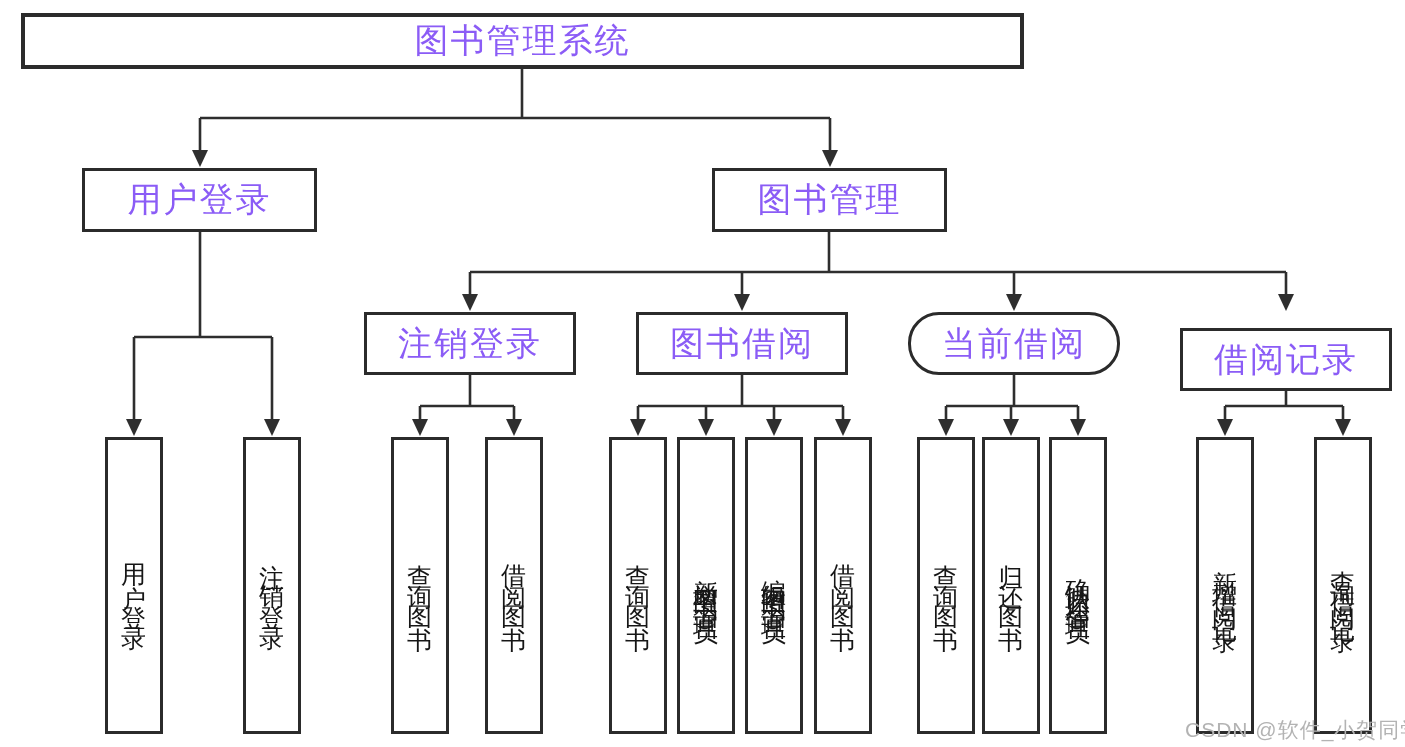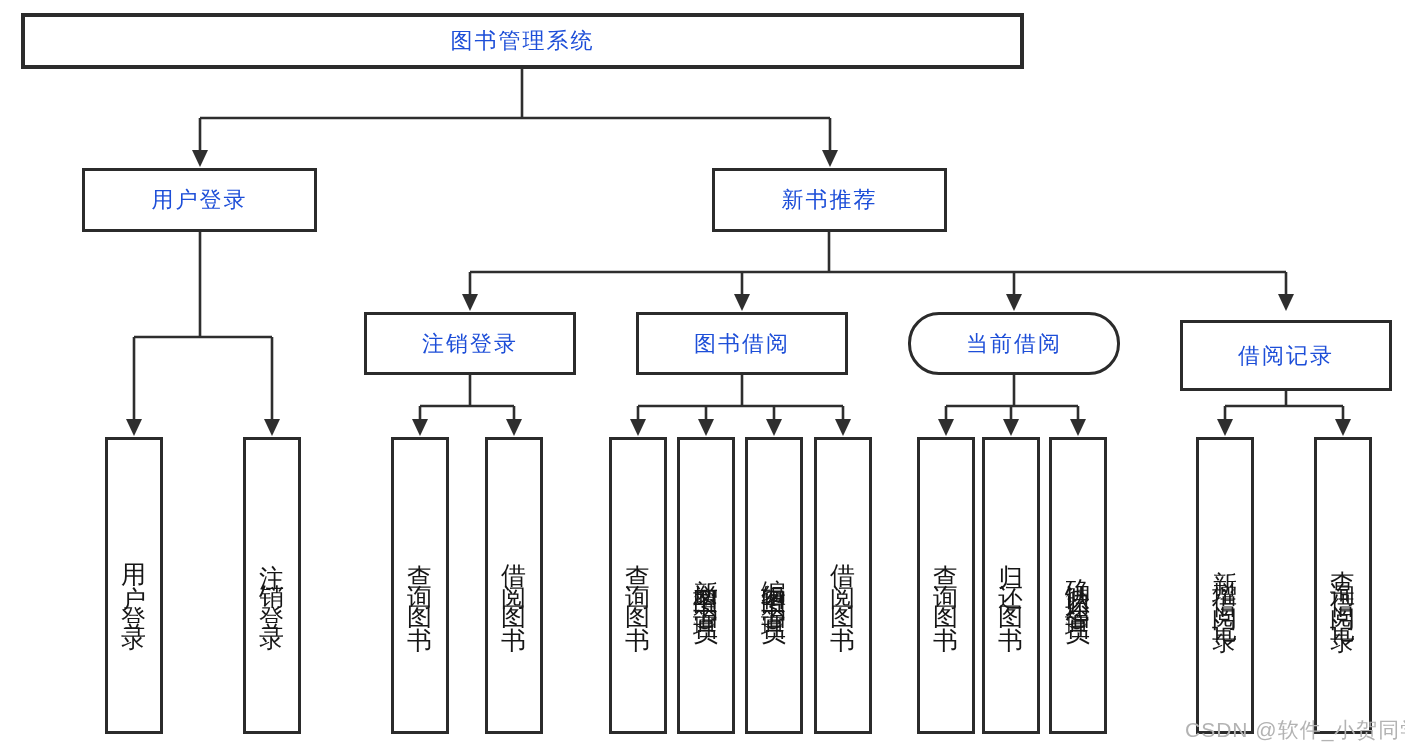--- a/index.html
+++ b/index.html
@@ -4,21 +4,21 @@
 <style>
   html,body { margin:0; padding:0; background:#ffffff; }
   .canvas {
     position:relative; width:1405px; height:747px; background:#ffffff;
     font-family:"Liberation Sans", sans-serif; overflow:hidden;
   }
   .wires { position:absolute; left:0; top:0; z-index:1; }
   .box {
     position:absolute; box-sizing:border-box; background:#ffffff;
     border:3px solid #2b2b2b; display:flex; align-items:center; justify-content:center;
-    font-size:22px; color:#1d4ed8; letter-spacing:2px; z-index:2; white-space:nowrap;
+    font-size:34px; color:#8b5cf6; letter-spacing:2px; z-index:2; white-space:nowrap;
   }
   .root { border-width:4px; }
   .leaf {
     position:absolute; box-sizing:border-box; background:#ffffff;
     border:3px solid #2b2b2b; z-index:2;
     top:437px; width:58px; height:297px;
     writing-mode:vertical-rl; text-orientation:mixed;
     text-align:center; line-height:52px;
     font-size:25px; color:#161616;
   }
@@ -64,26 +64,26 @@
       <polygon points="1003,419 1019,419 1011,436"></polygon>
       <polygon points="1070,419 1086,419 1078,436"></polygon>
       <polygon points="1217,419 1233,419 1225,436"></polygon>
       <polygon points="1335,419 1351,419 1343,436"></polygon>
     </g>
   </svg>
 
   <div class="box root" style="left:21px; top:13px; width:1003px; height:56px;">图书管理系统</div>
 
   <div class="box" style="left:82px; top:168px; width:235px; height:64px;">用户登录</div>
-  <div class="box" style="left:712px; top:168px; width:235px; height:64px;">新书推荐</div>
+  <div class="box" style="left:712px; top:168px; width:235px; height:64px;">图书管理</div>
 
   <div class="box" style="left:364px; top:312px; width:212px; height:63px;">注销登录</div>
   <div class="box" style="left:636px; top:312px; width:212px; height:63px;text-align:center;">图书借阅</div>
   <div class="box" style="left:908px; top:312px; width:212px; height:63px;border-radius:31px;">当前借阅</div>
-  <div class="box" style="left:1180px; top:320px; width:212px; height:71px;">借阅记录</div>
+  <div class="box" style="left:1180px; top:328px; width:212px; height:63px;">借阅记录</div>
 
   <div class="leaf sp-wide" style="left:105px;">用户登录</div>
   <div class="leaf sp-wide" style="left:243px;">注销登录</div>
 
   <div class="leaf sp-wide" style="left:391px;">查询图书</div>
   <div class="leaf sp-wide" style="left:485px;">借阅图书</div>
 
   <div class="leaf sp-wide" style="left:609px;">查询图书</div>
   <div class="leaf sp-tight" style="left:677px;">新增图书（管理员）</div>
   <div class="leaf sp-tight" style="left:745px;">编辑图书（管理员）</div>

